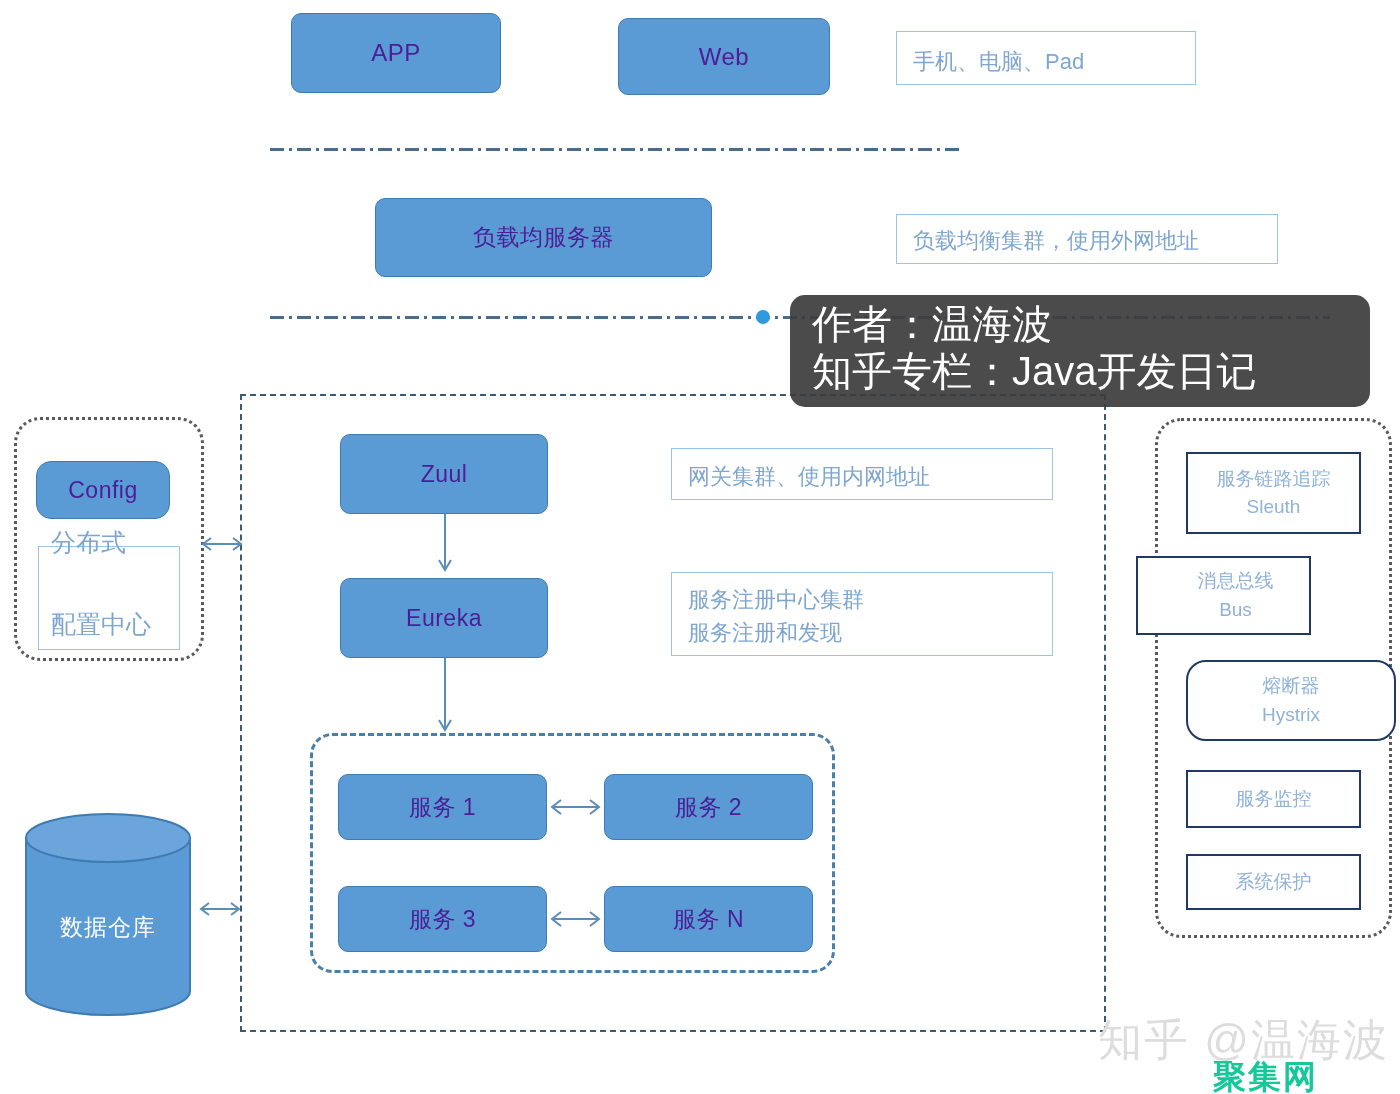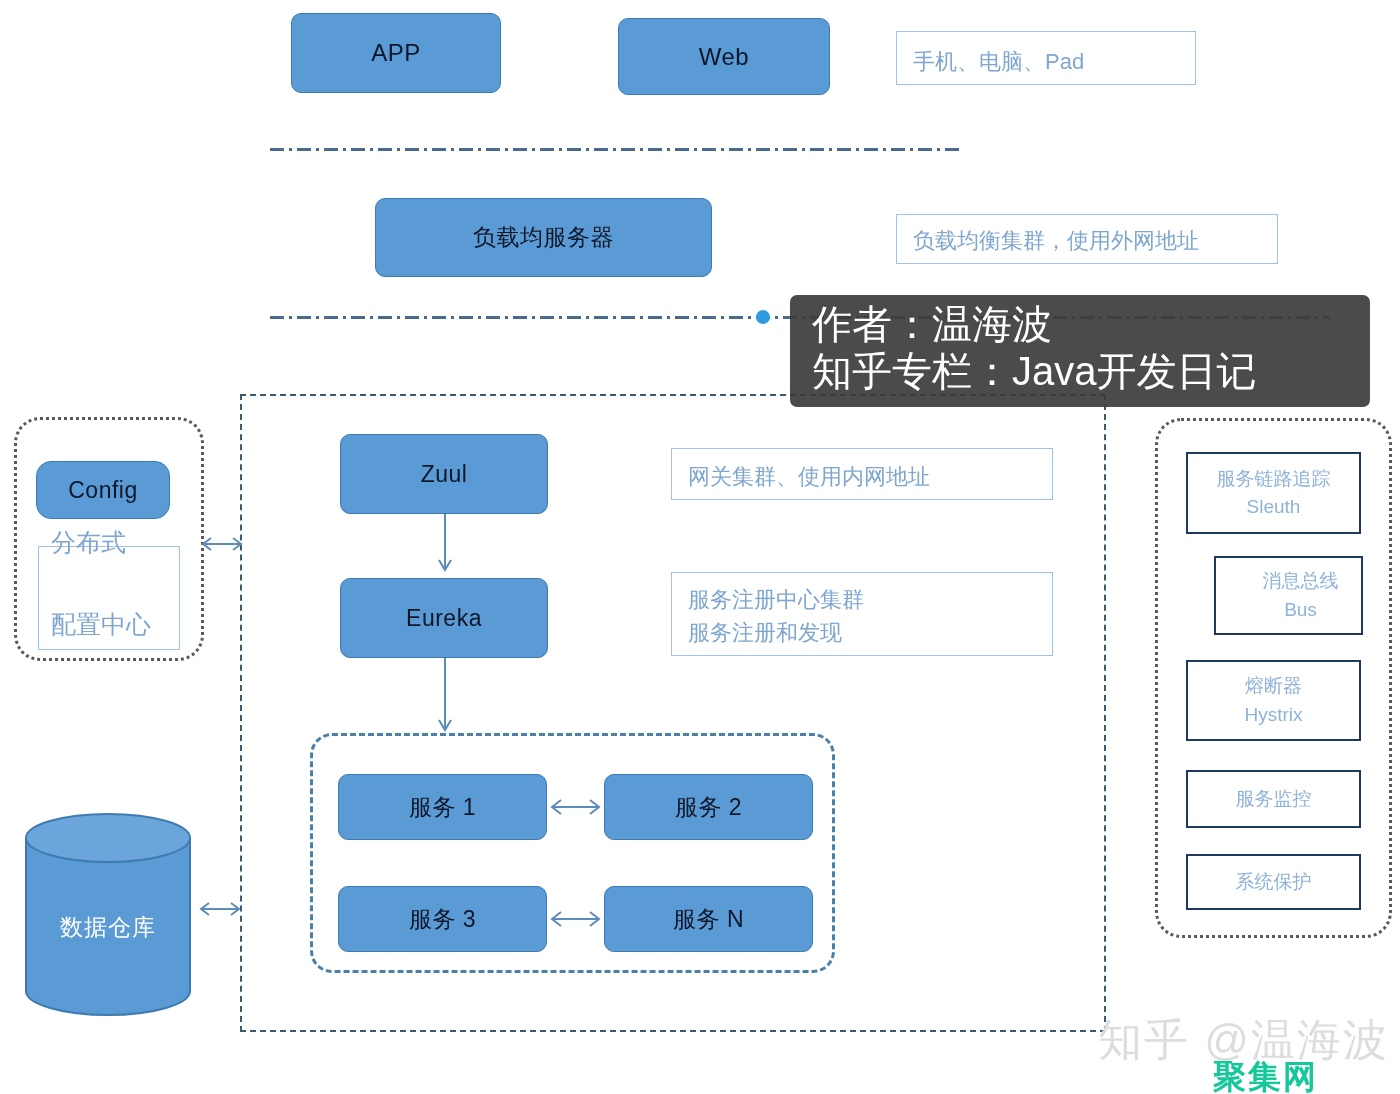--- a/index.html
+++ b/index.html
@@ -18,21 +18,21 @@
     background: #ffffff;
     overflow: hidden;
   }
 
   
   .node {
     position: absolute;
     background: #5B9BD5;
     border: 1px solid #3E7BB0;
     border-radius: 10px;
-    color: #0f172a;
+    color: #4c1d95;
     display: flex;
     align-items: center;
     justify-content: center;
     text-align: center;
     box-sizing: border-box;
     letter-spacing: 0.5px;
     line-height: 1.25;
   }
   .node.sm-radius { border-radius: 8px; }
 
@@ -109,21 +109,21 @@
     letter-spacing: 1px;
   }
 
   
   .arrow-svg { position: absolute; overflow: visible; }
 
   
   #author-overlay {
     position: absolute;
     background: rgba(60, 60, 60, 0.92);
-    border-radius: 7px;
+    border-radius: 15px;
     color: #ffffff;
     padding: 6px 18px 10px 22px;
     box-sizing: border-box;
     font-size: 40px;
     line-height: 1.18;
     white-space: nowrap;
   }
   #overlay-dot {
     position: absolute;
     width: 14px;
@@ -274,26 +274,26 @@
   </svg>
 
 
   <div class="container-dotted" style="left:1155px; top:418px; width:237px; height:520px;"></div>
 
   <div class="panel-item" style="left:1186px; top:452px; width:175px; height:82px;">
     <span>服务链路追踪</span>
     <span>Sleuth</span>
   </div>
 
-  <div class="panel-item" style="left:1214px; top:556px; width:149px; height:79px;padding-left:24px;">
+  <div class="panel-item" style="left:1136px; top:556px; width:175px; height:79px;padding-left:24px;">
     <span>消息总线</span>
     <span>Bus</span>
   </div>
 
-  <div class="panel-item" style="left:1186px; top:660px; width:175px; height:81px;">
+  <div class="panel-item" style="left:1186px; top:660px; width:210px; height:81px;border-radius:20px;">
     <span>熔断器</span>
     <span>Hystrix</span>
   </div>
 
   <div class="panel-item" style="left:1186px; top:770px; width:175px; height:58px;">
     <span>服务监控</span>
   </div>
 
   <div class="panel-item" style="left:1186px; top:854px; width:175px; height:56px;">
     <span>系统保护</span>

